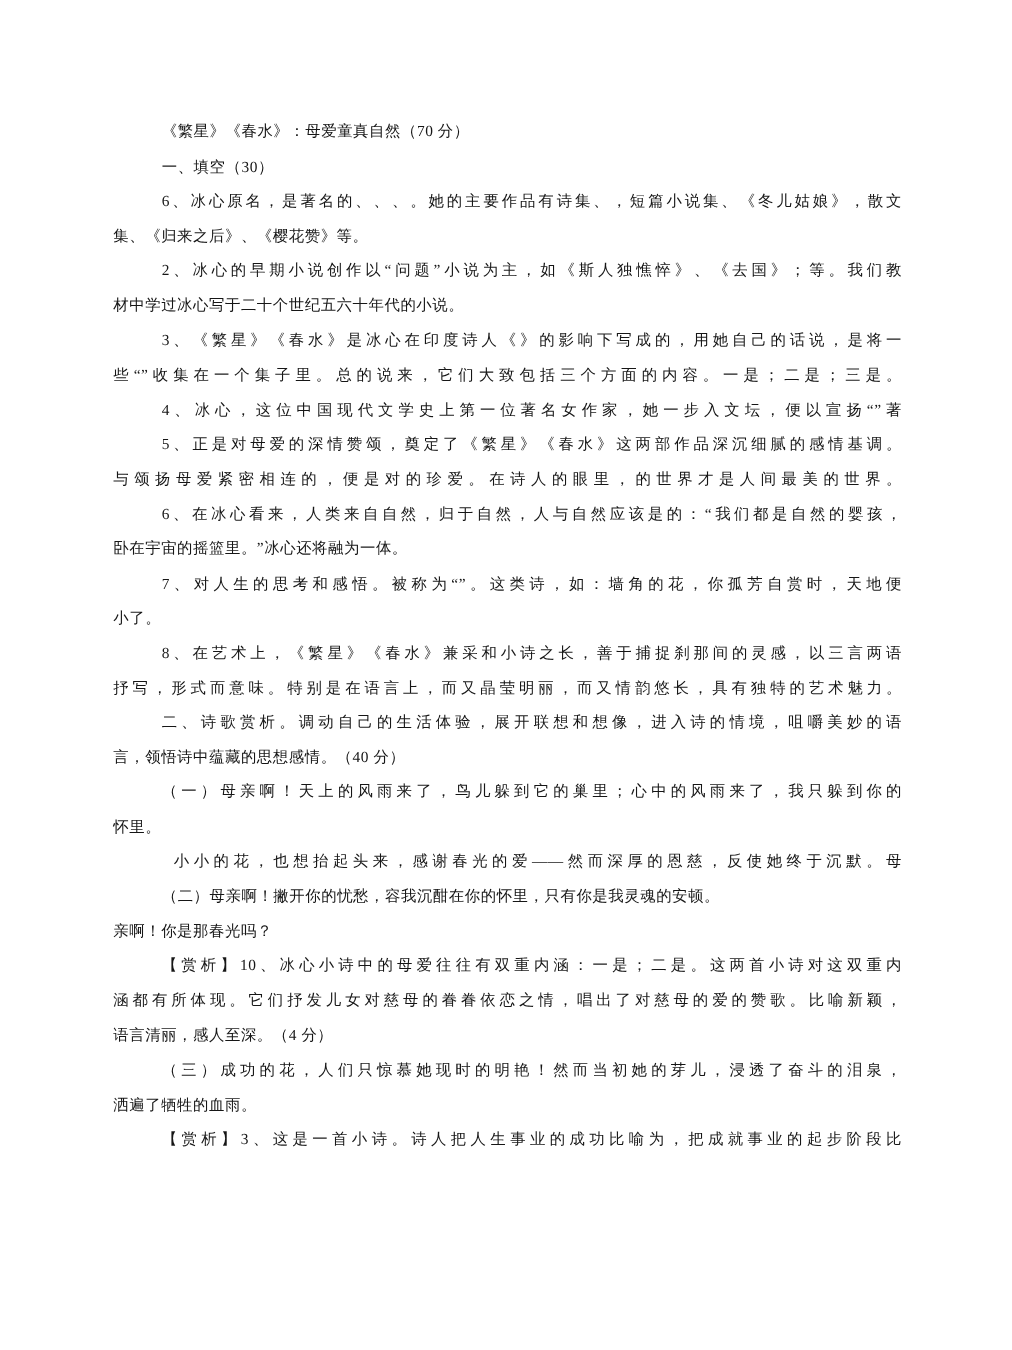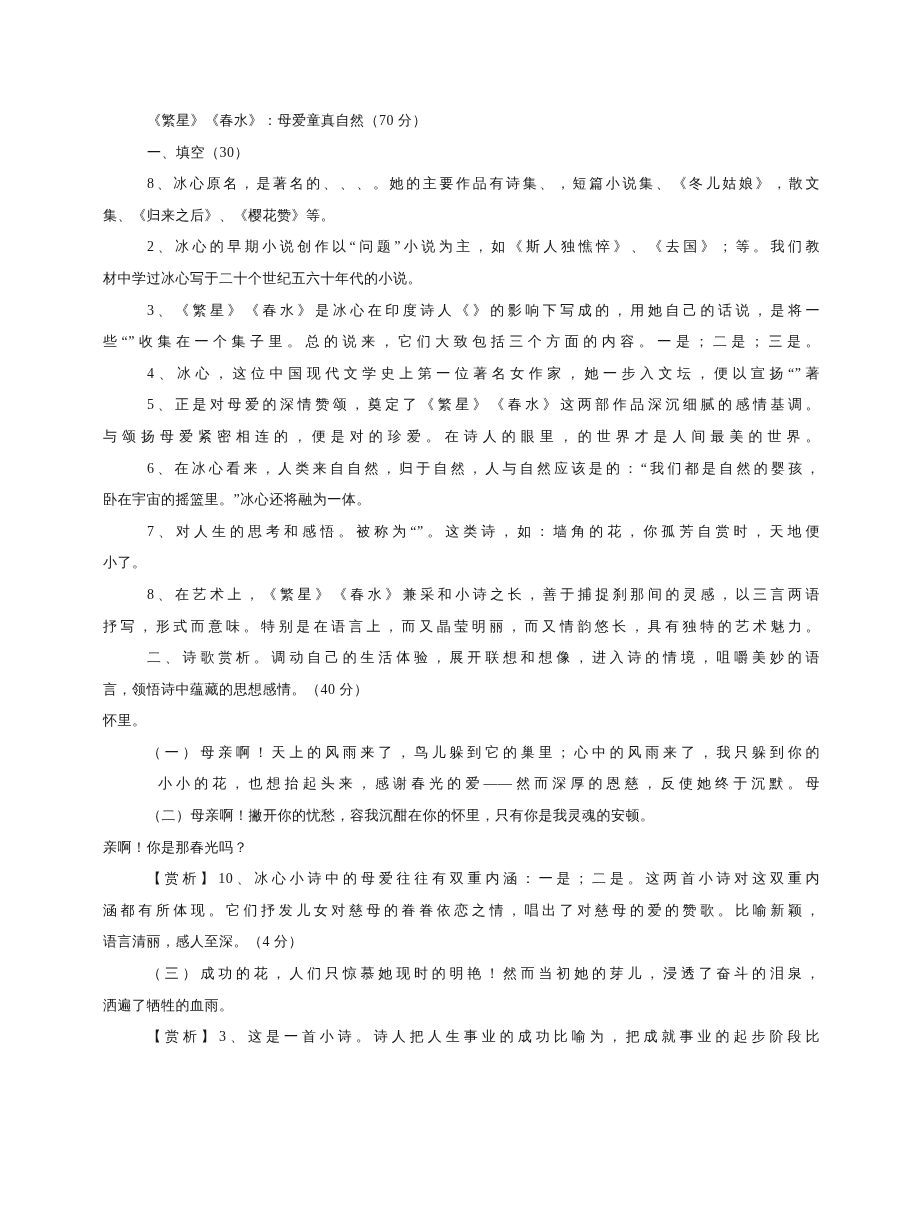--- a/index.html
+++ b/index.html
@@ -41,39 +41,39 @@
     
     .poem { text-indent: 55px; }
   </style>
 </head>
 <body>
 
 <div class="page">
   <div class="text-block">
     <div class="line ind">《繁星》《春水》：母爱童真自然（70 分）</div>
     <div class="line ind">一、填空（30）</div>
-    <div class="line ind j">8、冰心原名，是著名的、、、。她的主要作品有诗集、，短篇小说集、《冬儿姑娘》，散文</div>
+    <div class="line ind j">6、冰心原名，是著名的、、、。她的主要作品有诗集、，短篇小说集、《冬儿姑娘》，散文</div>
     <div class="line">集、《归来之后》、《樱花赞》等。</div>
     <div class="line ind j">2、冰心的早期小说创作以“问题”小说为主，如《斯人独憔悴》、《去国》；等。我们教</div>
     <div class="line">材中学过冰心写于二十个世纪五六十年代的小说。</div>
     <div class="line ind j">3、《繁星》《春水》是冰心在印度诗人《》的影响下写成的，用她自己的话说，是将一</div>
     <div class="line j">些“”收集在一个集子里。总的说来，它们大致包括三个方面的内容。一是；二是；三是。</div>
     <div class="line ind j">4、冰心，这位中国现代文学史上第一位著名女作家，她一步入文坛，便以宣扬“”著</div>
     <div class="line ind j">5、正是对母爱的深情赞颂，奠定了《繁星》《春水》这两部作品深沉细腻的感情基调。</div>
     <div class="line j">与颂扬母爱紧密相连的，便是对的珍爱。在诗人的眼里，的世界才是人间最美的世界。</div>
     <div class="line ind j">6、在冰心看来，人类来自自然，归于自然，人与自然应该是的：“我们都是自然的婴孩，</div>
     <div class="line">卧在宇宙的摇篮里。”冰心还将融为一体。</div>
     <div class="line ind j">7、对人生的思考和感悟。被称为“”。这类诗，如：墙角的花，你孤芳自赏时，天地便</div>
     <div class="line">小了。</div>
     <div class="line ind j">8、在艺术上，《繁星》《春水》兼采和小诗之长，善于捕捉刹那间的灵感，以三言两语</div>
     <div class="line j">抒写，形式而意味。特别是在语言上，而又晶莹明丽，而又情韵悠长，具有独特的艺术魅力。</div>
     <div class="line ind j">二、诗歌赏析。调动自己的生活体验，展开联想和想像，进入诗的情境，咀嚼美妙的语</div>
     <div class="line">言，领悟诗中蕴藏的思想感情。（40 分）</div>
+    <div class="line ind j">（一）母亲啊！天上的风雨来了，鸟儿躲到它的巢里；心中的风雨来了，我只躲到你的</div>
     <div class="line">怀里。</div>
-    <div class="line ind j">（一）母亲啊！天上的风雨来了，鸟儿躲到它的巢里；心中的风雨来了，我只躲到你的</div>
     <div class="line poem j">小小的花，也想抬起头来，感谢春光的爱——然而深厚的恩慈，反使她终于沉默。母</div>
     <div class="line ind">（二）母亲啊！撇开你的忧愁，容我沉酣在你的怀里，只有你是我灵魂的安顿。</div>
     <div class="line">亲啊！你是那春光吗？</div>
     <div class="line ind j">【赏析】10、冰心小诗中的母爱往往有双重内涵：一是；二是。这两首小诗对这双重内</div>
     <div class="line j">涵都有所体现。它们抒发儿女对慈母的眷眷依恋之情，唱出了对慈母的爱的赞歌。比喻新颖，</div>
     <div class="line">语言清丽，感人至深。（4 分）</div>
     <div class="line ind j">（三）成功的花，人们只惊慕她现时的明艳！然而当初她的芽儿，浸透了奋斗的泪泉，</div>
     <div class="line">洒遍了牺牲的血雨。</div>
     <div class="line ind j">【赏析】3、这是一首小诗。诗人把人生事业的成功比喻为，把成就事业的起步阶段比</div>
   </div>

